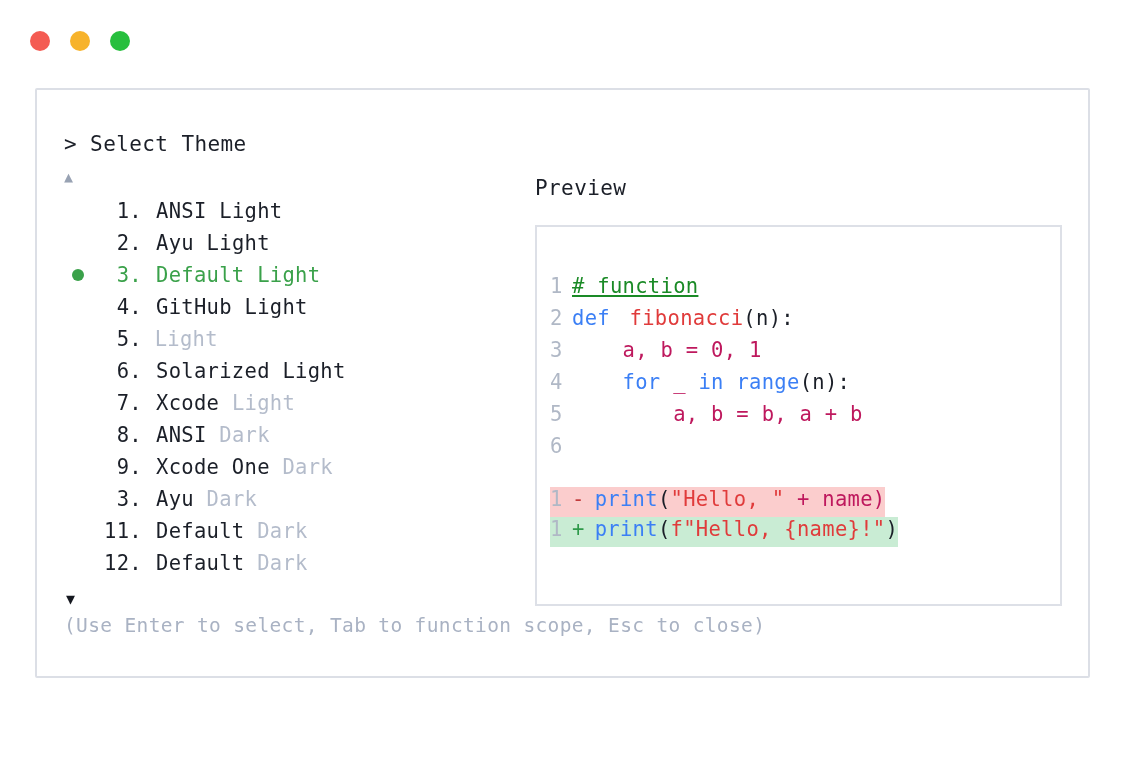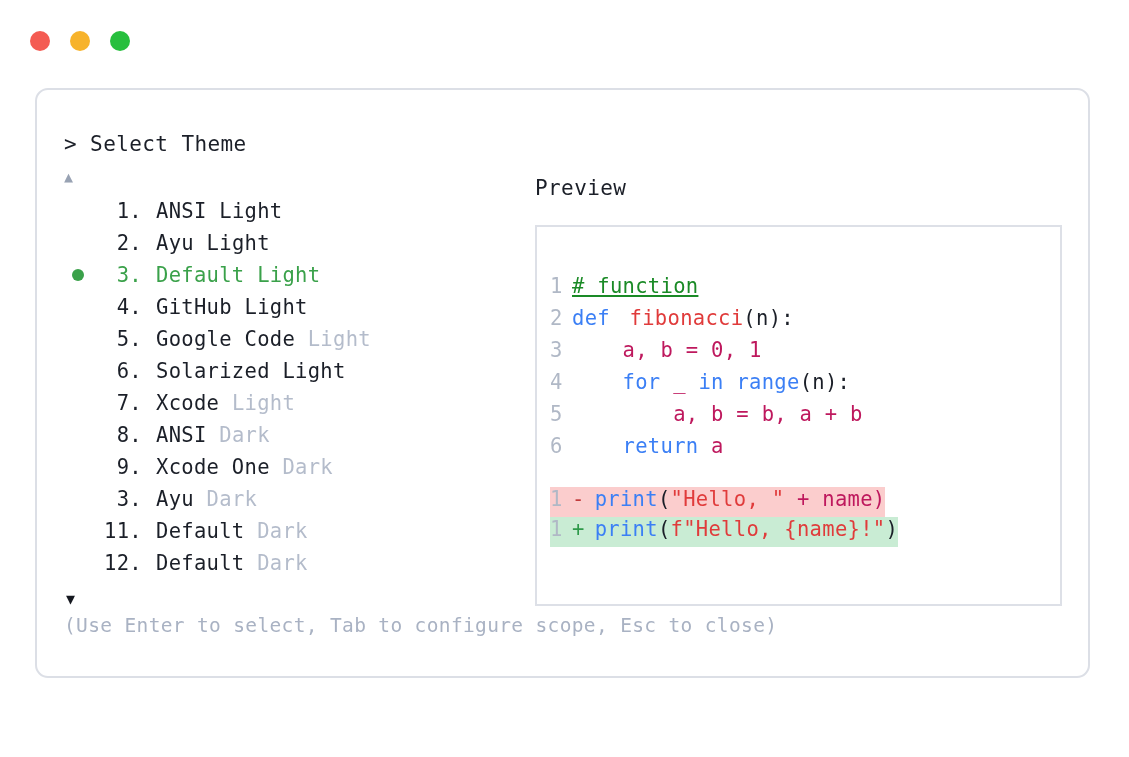--- a/index.html
+++ b/index.html
@@ -35,21 +35,21 @@
 
   
   .card {
     position: absolute;
     left: 35px;
     top: 88px;
     width: 1055px;
     height: 590px;
     box-sizing: border-box;
     border: 2px solid #dcdfe6;
-    border-radius: 13px;
+    border-radius: 2px;
     background: #ffffff;
   }
 
   
   .left-pane {
     position: absolute;
     left: 27px;
     top: 40px;
     width: 470px;
   }
@@ -210,46 +210,46 @@
 
   <div class="left-pane">
     <div class="prompt-line">&gt; Select Theme</div>
     <div class="scroll-arrow arrow-up arrow-up-row">▲</div>
 
     <div class="theme-list" id="theme-list">
         <div class="theme-row"><span class="bullet-cell"></span><span class="idx">1.</span><span class="row-name">ANSI</span><span> </span><span class="row-suffix">Light</span></div>
         <div class="theme-row"><span class="bullet-cell"></span><span class="idx">2.</span><span class="row-name">Ayu</span><span> </span><span class="row-suffix">Light</span></div>
         <div class="theme-row"><span class="bullet-cell"><span class="bullet"></span></span><span class="idx idx-sel">3.</span><span class="row-name row-name-sel">Default</span><span> </span><span class="row-suffix row-suffix-sel">Light</span></div>
         <div class="theme-row"><span class="bullet-cell"></span><span class="idx">4.</span><span class="row-name">GitHub</span><span> </span><span class="row-suffix">Light</span></div>
-        <div class="theme-row"><span class="bullet-cell"></span><span class="idx">5.</span><span class="row-name">Google Code</span><span> </span><span class="row-suffix row-suffix-dim">Light</span></div>
+        <div class="theme-row"><span class="bullet-cell"></span><span class="idx">5.</span><span> </span><span class="row-suffix row-suffix-dim">Light</span></div>
         <div class="theme-row"><span class="bullet-cell"></span><span class="idx">6.</span><span class="row-name">Solarized</span><span> </span><span class="row-suffix">Light</span></div>
         <div class="theme-row"><span class="bullet-cell"></span><span class="idx">7.</span><span class="row-name">Xcode</span><span> </span><span class="row-suffix row-suffix-dim">Light</span></div>
         <div class="theme-row"><span class="bullet-cell"></span><span class="idx">8.</span><span class="row-name">ANSI</span><span> </span><span class="row-suffix row-suffix-dim">Dark</span></div>
         <div class="theme-row"><span class="bullet-cell"></span><span class="idx">9.</span><span class="row-name">Xcode One</span><span> </span><span class="row-suffix row-suffix-dim">Dark</span></div>
         <div class="theme-row"><span class="bullet-cell"></span><span class="idx">3.</span><span class="row-name">Ayu</span><span> </span><span class="row-suffix row-suffix-dim">Dark</span></div>
         <div class="theme-row"><span class="bullet-cell"></span><span class="idx">11.</span><span class="row-name">Default</span><span> </span><span class="row-suffix row-suffix-dim">Dark</span></div>
         <div class="theme-row"><span class="bullet-cell"></span><span class="idx">12.</span><span class="row-name">Default</span><span> </span><span class="row-suffix row-suffix-dim">Dark</span></div>
       </div>
 
     <div class="scroll-arrow arrow-down down-arrow-row">▼</div>
   </div>
 
-  <div class="footer-help">(Use Enter to select, Tab to configure scope, Esc to close)</div>
+  <div class="footer-help">(Use Enter to select, Tab to function scope, Esc to close)</div>
 
   <div class="right-pane">
     <div class="preview-label">Preview</div>
     <div class="preview-box">
       <div class="code-area">
         <div id="code-lines">
             <div class="code-line"><span class="lineno">1</span><span class="code-text"><span class="tok-comment"># function</span></span></div>
             <div class="code-line"><span class="lineno">2</span><span class="code-text"><span class="tok-keyword">def </span><span class="tok-func">fibonacci</span><span class="tok-punct">(n):</span></span></div>
             <div class="code-line"><span class="lineno">3</span><span class="code-text"><span class="tok-plain">    a, b = 0, 1</span></span></div>
             <div class="code-line"><span class="lineno">4</span><span class="code-text"><span class="tok-plain">    </span><span class="tok-keyword">for</span><span class="tok-plain"> _ </span><span class="tok-keyword">in</span><span class="tok-plain"> </span><span class="tok-keyword">range</span><span class="tok-punct">(n):</span></span></div>
             <div class="code-line"><span class="lineno">5</span><span class="code-text"><span class="tok-plain">        a, b = b, a + b</span></span></div>
-            <div class="code-line"><span class="lineno">6</span><span class="code-text"><span class="tok-plain">    </span><span class="tok-keyword">return</span><span class="tok-plain"> a</span></span></div>
+            <div class="code-line"><span class="lineno">6</span></div>
           </div>
         <div class="diff-block" id="diff-lines">
             <div class="diff-line diff-del"><span class="diff-lineno">1</span><span class="diff-sign-del">-</span><span class="diff-gap"></span><span><span class="tok-keyword">print</span><span class="tok-punct">(</span><span class="tok-string">"Hello, "</span><span class="tok-plain"> + name)</span></span></div>
             <div class="diff-line diff-add"><span class="diff-lineno">1</span><span class="diff-sign-add">+</span><span class="diff-gap"></span><span><span class="tok-keyword">print</span><span class="tok-punct">(</span><span class="tok-string">f"Hello, {name}!"</span><span class="tok-punct">)</span></span></div>
           </div>
       </div>
     </div>
   </div>
 
 </div>

